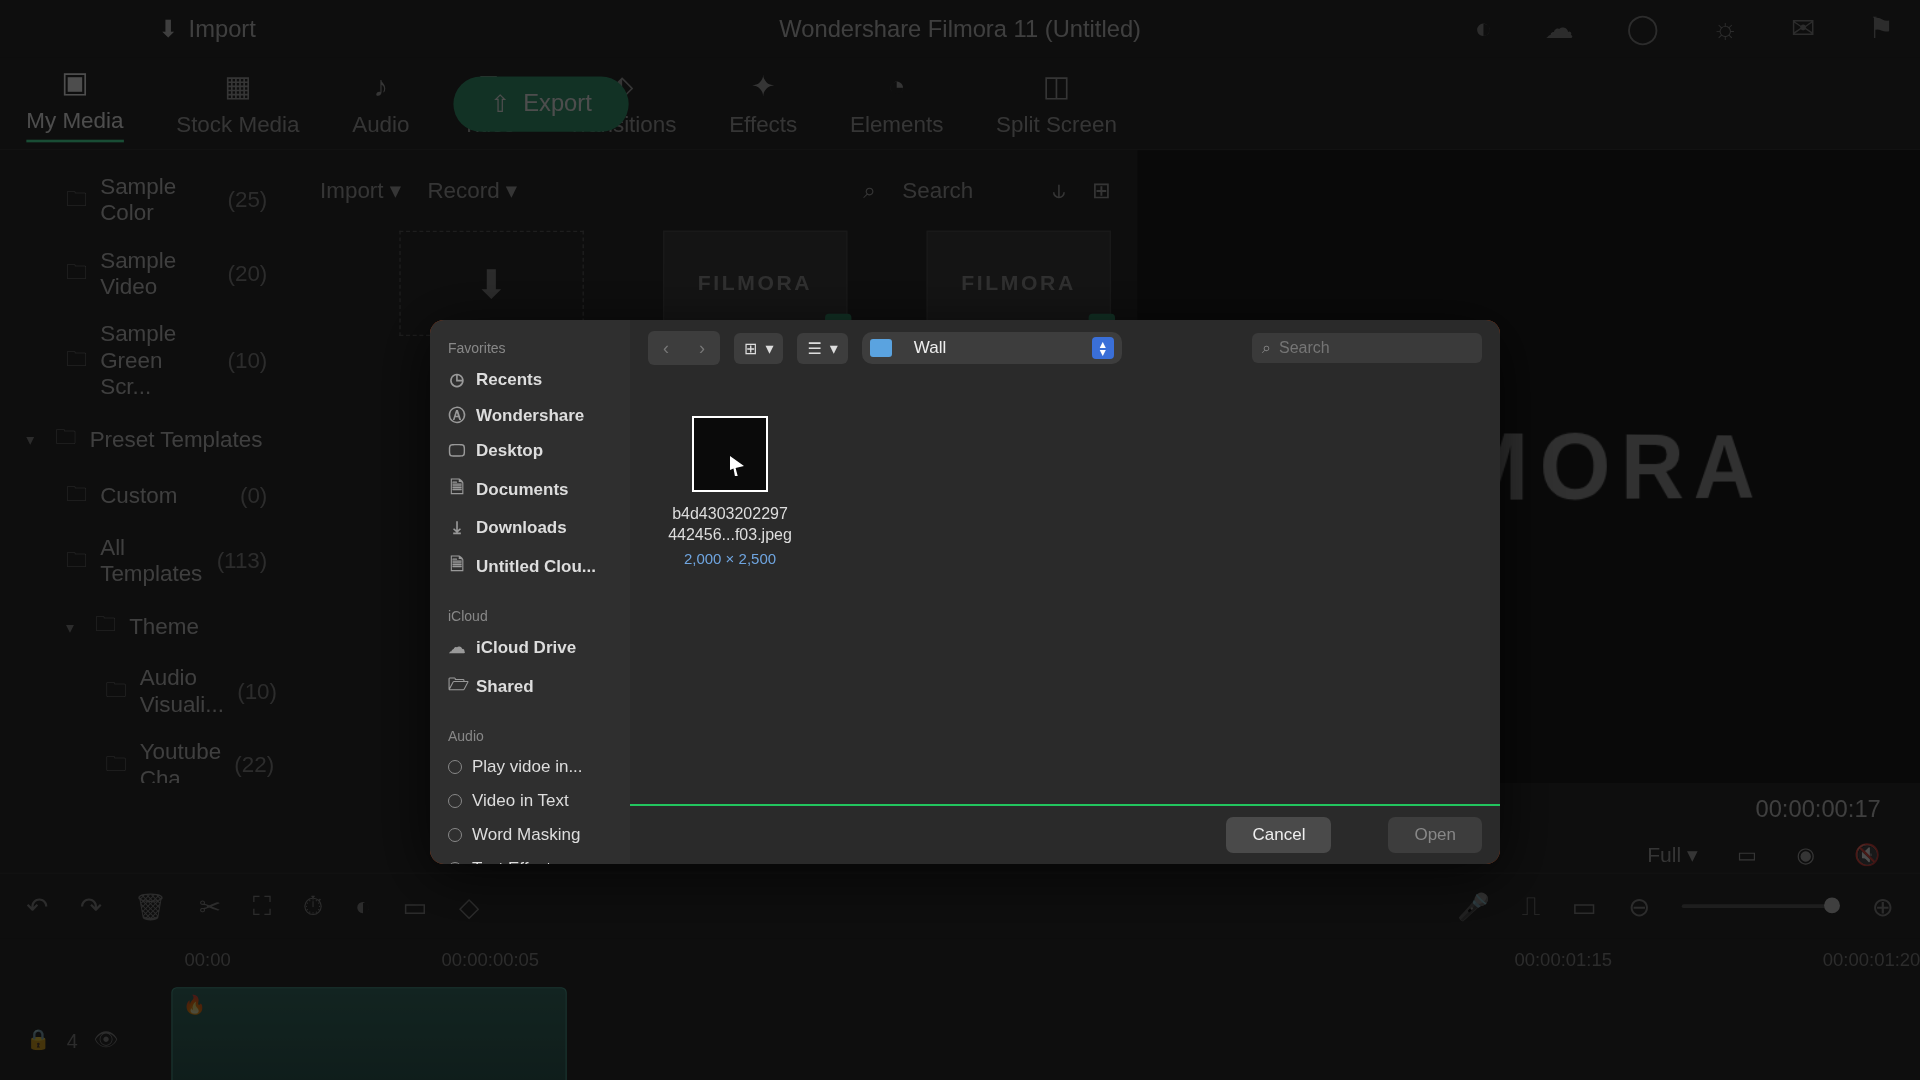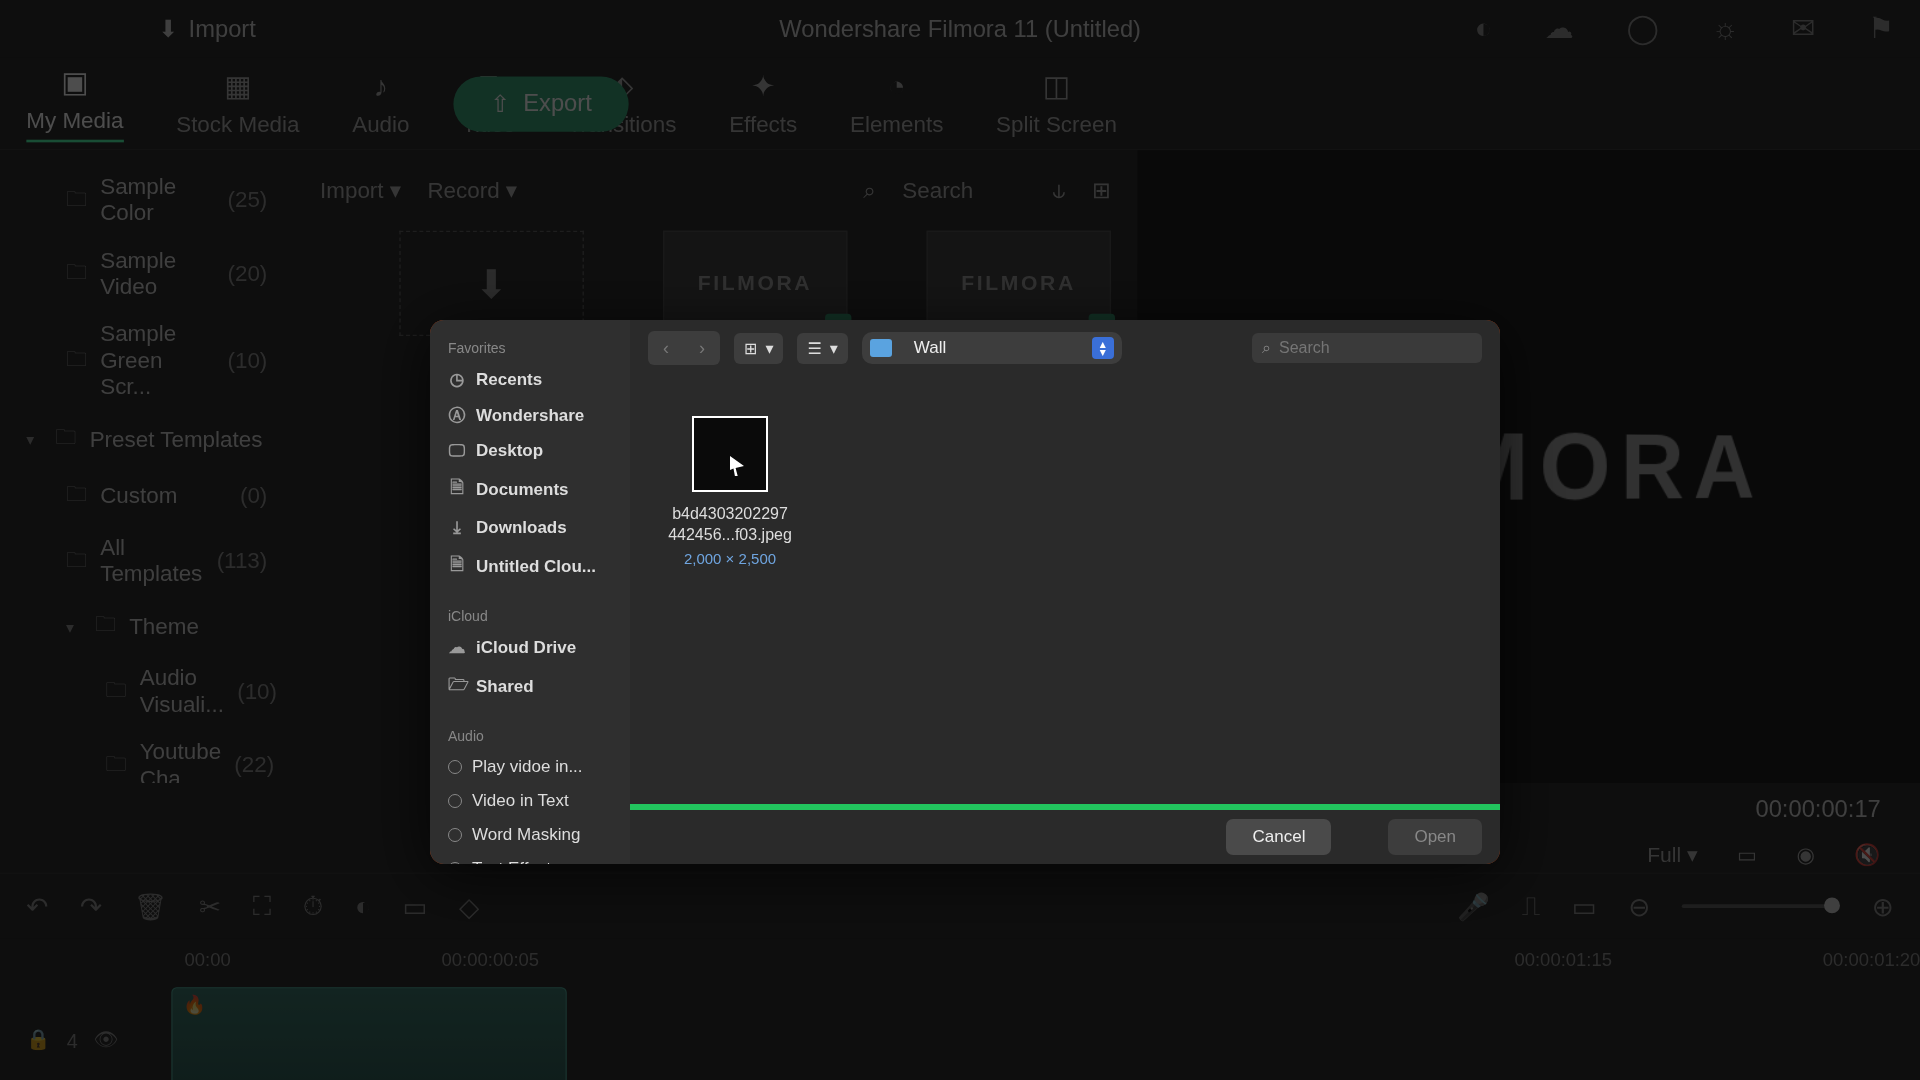--- a/index.html
+++ b/index.html
@@ -83,21 +83,21 @@
 
 .fd-content { flex: 1; padding: 40px 30px; display: flex; gap: 60px; align-items: flex-start; }
 .file-item { display: flex; flex-direction: column; align-items: center; width: 140px; }
 .file-thumb { width: 76px; height: 76px; background: #0a0a0a; border: 2.5px solid #fff; position: relative; margin-bottom: 12px; display:flex; align-items:center; justify-content:center; }
 .file-thumb.unselected { border: 1px solid #888; background:#111; width: 82px; height: 50px; margin-top: 14px; }
 .blue-shape { width: 50px; height: 26px; background: radial-gradient(ellipse, #1a5fd8, #0a2a70); border-radius: 40%; }
 .cursor-arrow { position: absolute; width: 14px; height: 20px; background: #fff; clip-path: polygon(0 0, 100% 50%, 40% 60%, 55% 100%, 35% 100%, 25% 62%, 0 70%); color:#000; }
 .file-name { color: #ddd; font-size: 16px; text-align: center; line-height: 1.3; }
 .file-dims { color: #6fa5e0; font-size: 15px; margin-top: 4px; }
 
-.fd-footer { height: 60px; border-top: 6px solid #22c55e; display: flex; align-items: center; justify-content: flex-end; gap: 14px; padding: 0 18px; }
+.fd-footer { height: 60px; border-top: 2px solid #22c55e; display: flex; align-items: center; justify-content: flex-end; gap: 14px; padding: 0 18px; }
 .fd-btn { padding: 8px 26px; border-radius: 7px; font-size: 17px; background: #4a4a4a; color: #eee; cursor: pointer; }
 .fd-btn.disabled { background: #3d3d3d; color: #888; margin-left: 43px; }
 </style>
 </head>
 <body>
 
 <div style="transform: scale(1.318); transform-origin: top left; width:1457px; height:820px; position:absolute;">
 
   <div class="titlebar">
     <div class="import-btn">

